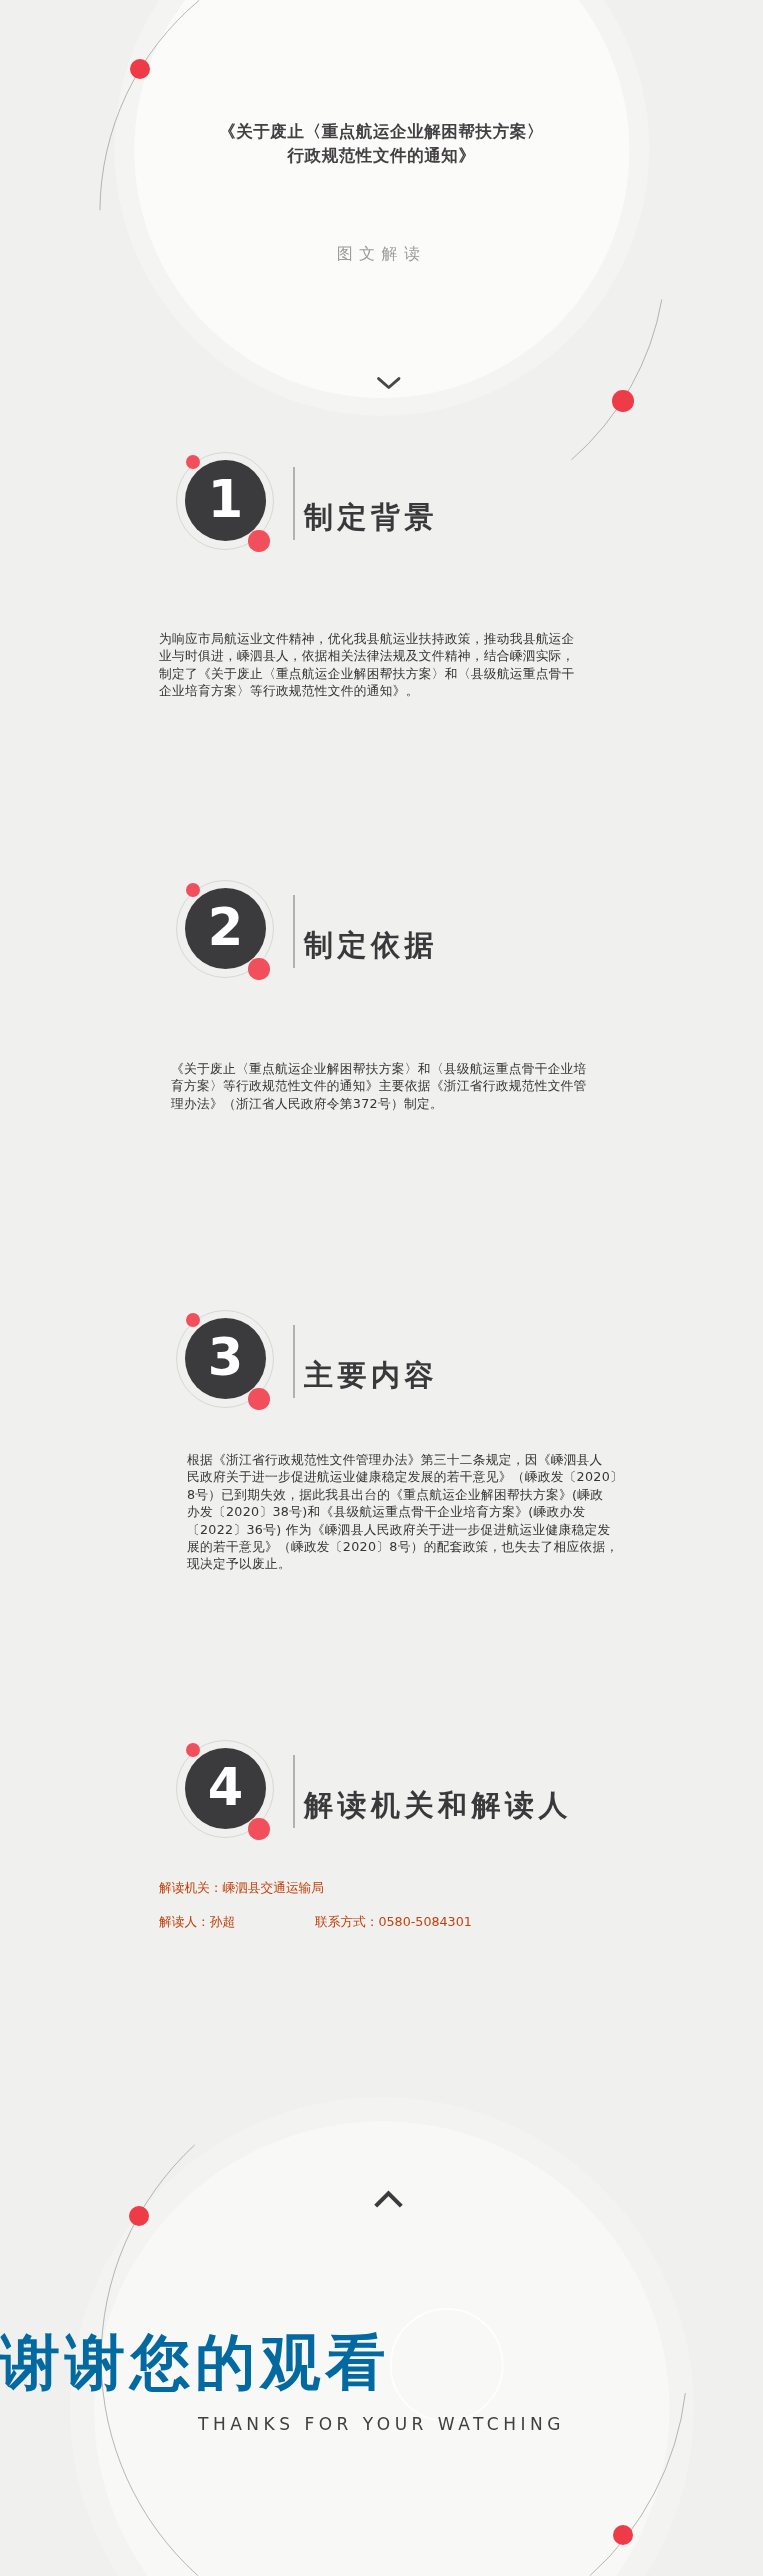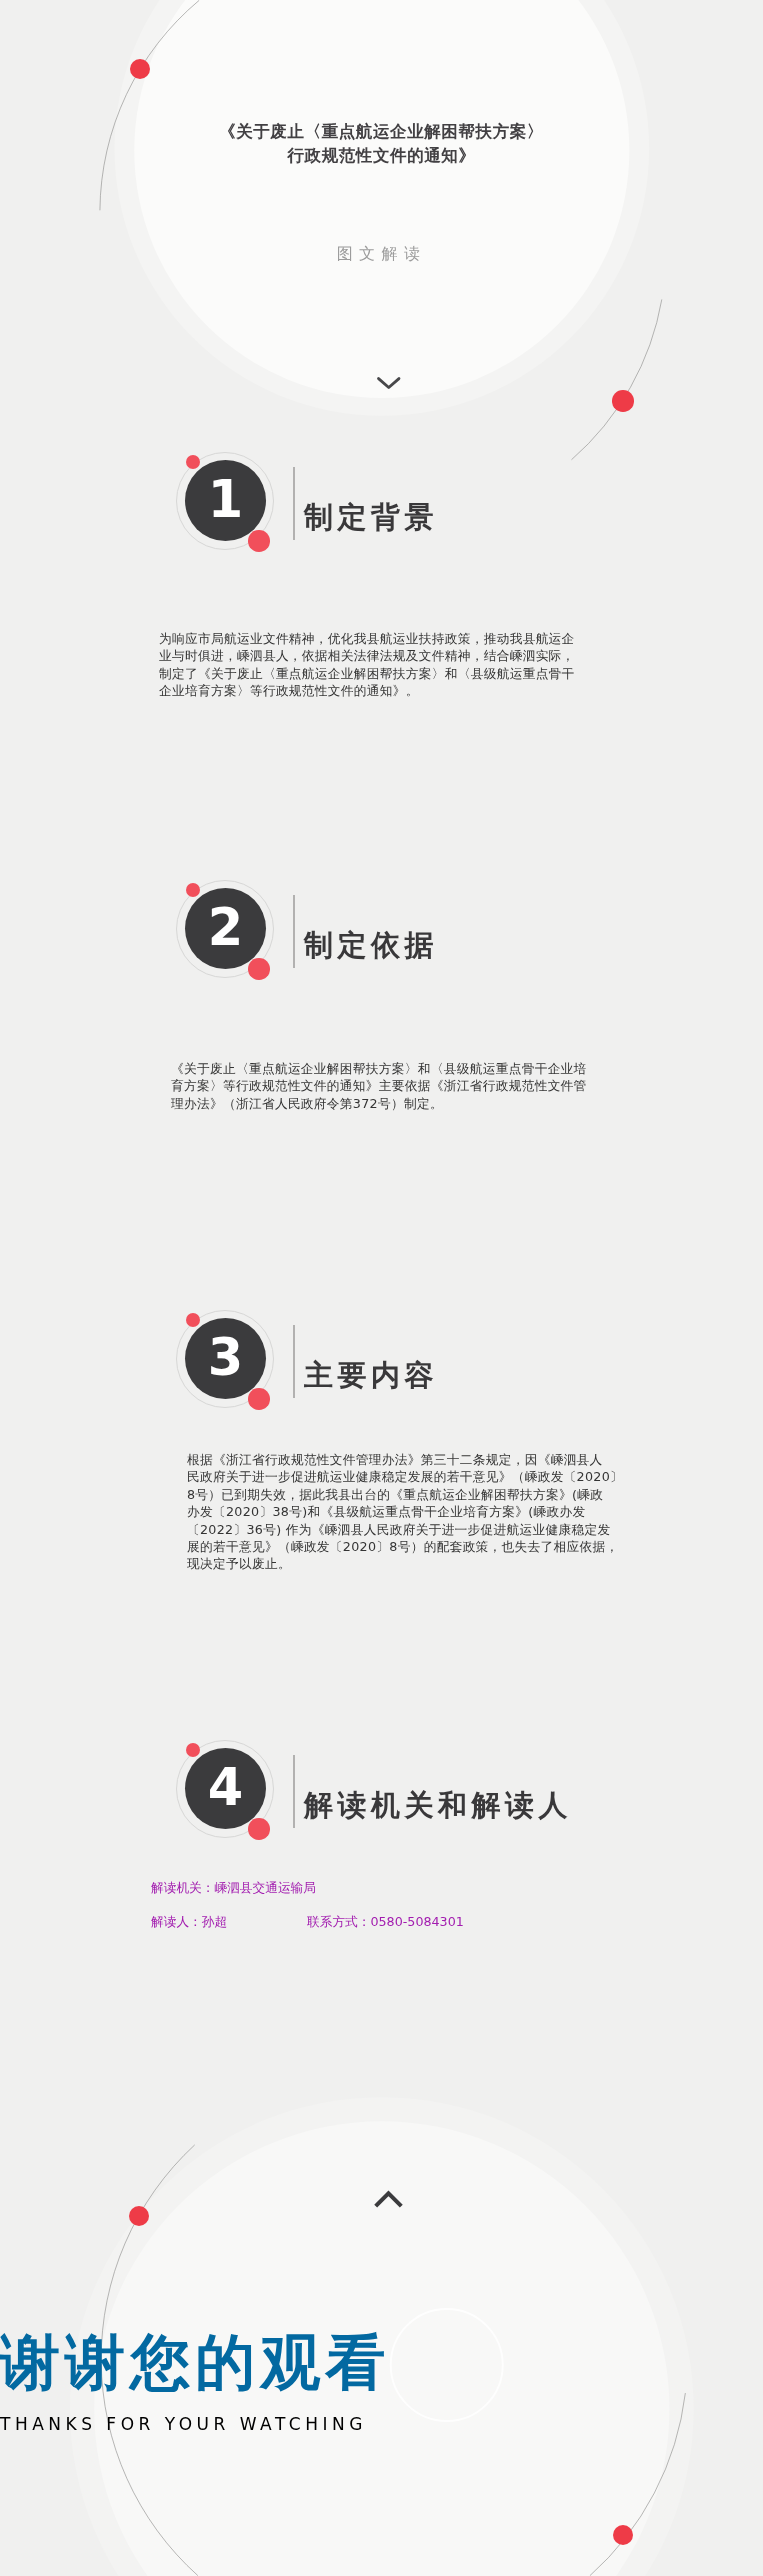--- a/index.html
+++ b/index.html
@@ -22,29 +22,29 @@
          display:flex;align-items:center;justify-content:center;}
   .bnum{color:#ffffff;font-size:51px;font-weight:bold;line-height:1;transform:translateY(-1.3px);}
   .dot-sm{left:186px;top:2.5px;width:14px;height:14px;}
   .dot-lg{left:248px;top:78px;width:21.6px;height:21.6px;}
   .divider{position:absolute;left:293px;top:14.6px;width:1.9px;height:73px;background:#b2b1b0;}
   .sec-title{position:absolute;left:304px;top:46px;font-size:29px;font-weight:bold;color:#39383a;letter-spacing:4.5px;white-space:nowrap;}
   .para{position:absolute;font-size:12.7px;color:#343434;line-height:17.4px;letter-spacing:0.3px;white-space:nowrap;}
   #sec1 .para{left:159px;top:178px;}
   #sec2 .para{left:171px;top:180px;}
   #sec3 .para{left:149px;top:141px;margin-left:38px;}
-  .info-row{position:absolute;font-size:12.7px;color:#a21caf;font-weight:500;white-space:nowrap;}
+  .info-row{position:absolute;font-size:12.7px;color:#c2410c;font-weight:500;white-space:nowrap;margin-left:8px;}
   .row-agency{left:151px;top:140px;}
   .row-person{left:151px;top:174px;}
   .row-contact{left:307px;top:174px;}
   
   .thanks-cn{position:absolute;top:2323px;left:0;width:100%;text-align:left;
              font-size:60px;font-weight:600;color:#0369a1;letter-spacing:5.1px;z-index:2;}
-  .thanks-en{position:absolute;top:2414px;left:0;width:100%;
-             font-size:17px;font-weight:500;color:#000000;letter-spacing:4.5px;z-index:2;}
+  .thanks-en{position:absolute;top:2414px;left:0;width:100%;text-align:center;
+             font-size:17px;font-weight:500;color:#404040;letter-spacing:4.5px;z-index:2;}
 </style>
 </head>
 <body>
 
 <div id="page">
 
   <svg class="decor" width="763" height="2576" viewBox="0 0 1199 4047">
 
     <circle cx="600" cy="233" r="420" fill="#f4f4f3"></circle>
     <circle cx="600" cy="236" r="389" fill="#fbfbfa"></circle>

